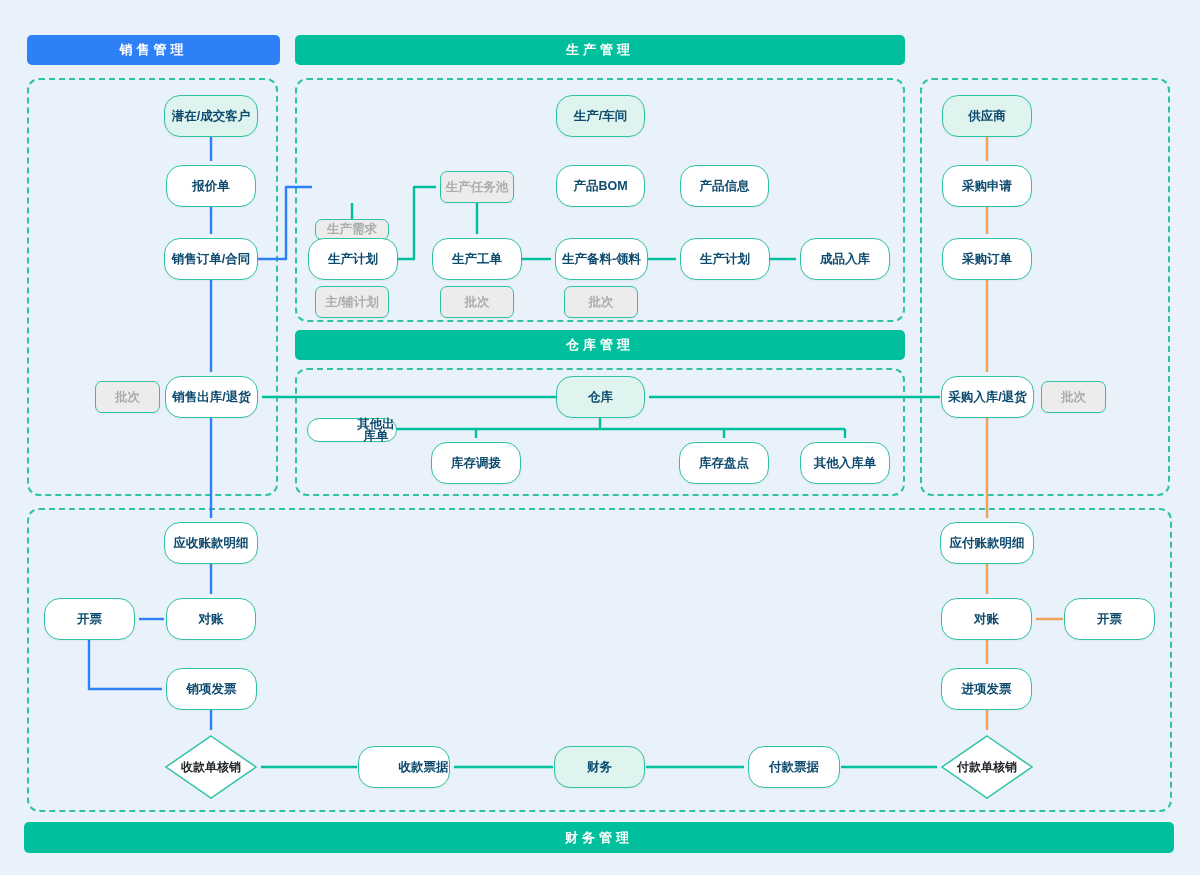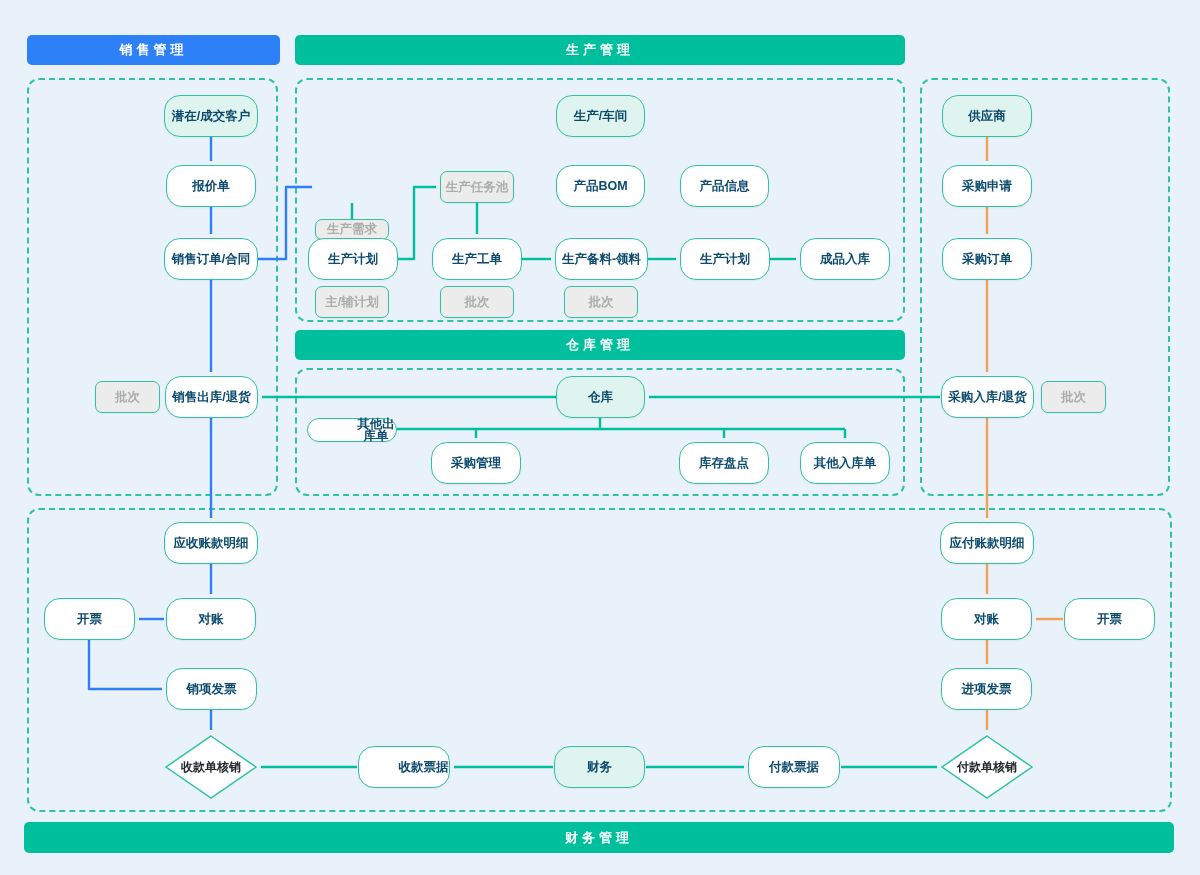--- a/index.html
+++ b/index.html
@@ -158,21 +158,21 @@
       <span>批次</span>
     </div>
 
   <div class="node hl" style="left:556px;top:376px;width:89px;height:42px;">
       <span>仓库</span>
     </div>
   <div class="node" style="left:307px;top:418px;width:90px;height:24px;padding-left:48px;">
       <span>其他出库单</span>
     </div>
   <div class="node" style="left:431px;top:442px;width:90px;height:42px;">
-      <span>采购管理</span>
+      <span>库存调拨</span>
     </div>
   <div class="node" style="left:679px;top:442px;width:90px;height:42px;">
       <span>库存盘点</span>
     </div>
   <div class="node" style="left:800px;top:442px;width:90px;height:42px;">
       <span>其他入库单</span>
     </div>
 
   <div class="node hl" style="left:942px;top:95px;width:90px;height:42px;">
       <span>供应商</span>

